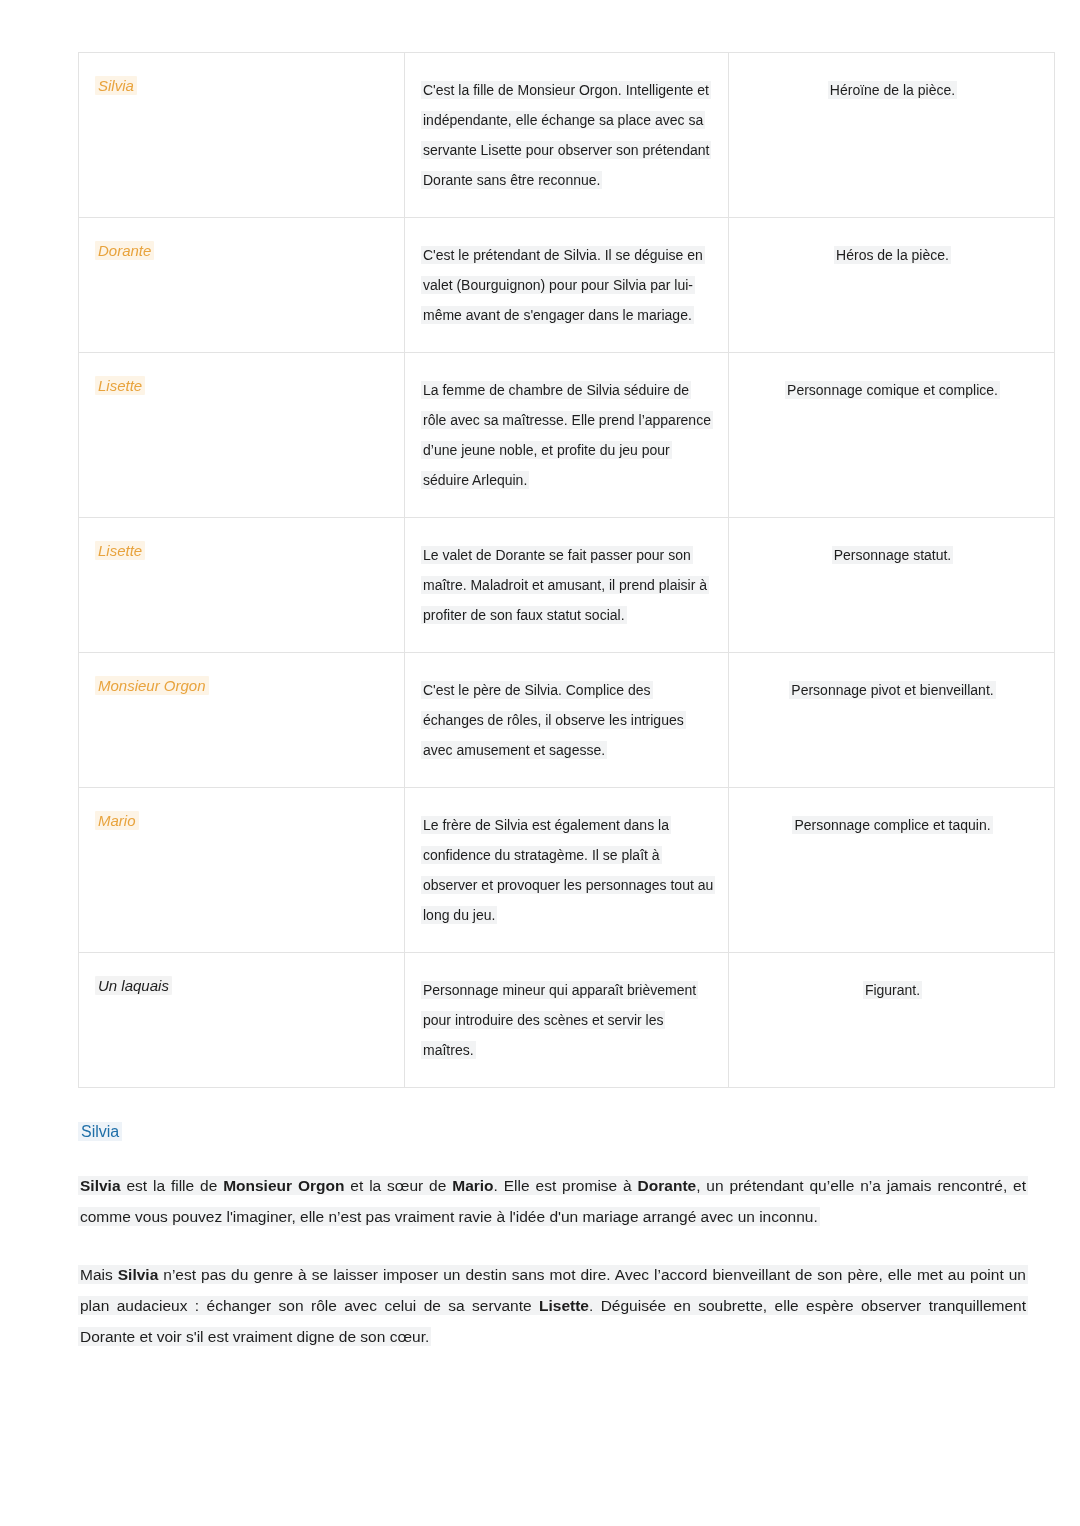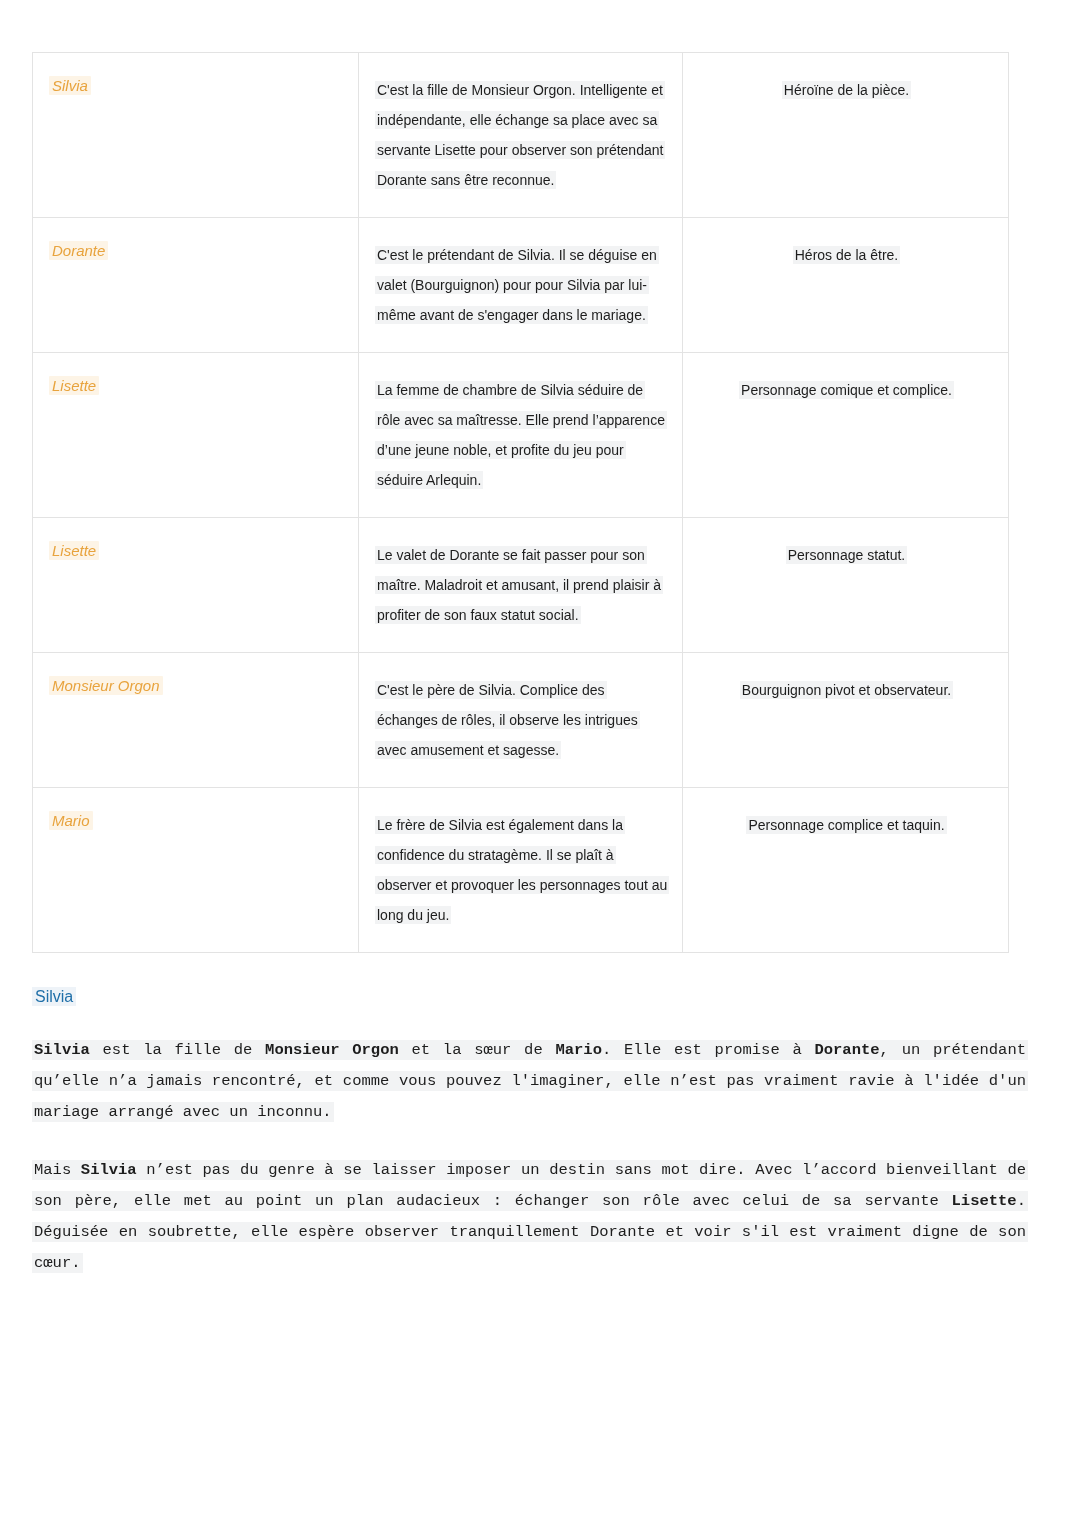--- a/index.html
+++ b/index.html
@@ -10,21 +10,21 @@
     background: #ffffff;
     font-family: "Liberation Sans", sans-serif;
     color: #1d1d1d;
     overflow: hidden;
   }
 
   .page {
     position: relative;
     width: 1080px;
     height: 1520px;
-    padding: 52px 52px 0 32px;
+    padding: 52px 52px 0 78px;
   }
 
   
   table.char-table {
     width: 976px;
     border-collapse: collapse;
     table-layout: fixed;
     border: 1px solid #e3e3e3;
   }
   table.char-table td {
@@ -83,21 +83,20 @@
     padding: 1px 3px;
   }
 
   
   .para {
     margin: 27px 0 0 0;
     font-size: 15.5px;
     line-height: 31px;
     text-align: justify;
     color: #1d1d1d;
-    font-family: Liberation Mono, monospace;
   }
   .para .hl {
     background: #f2f3f4;
     padding: 1px 2px;
     box-decoration-break: clone;
     -webkit-box-decoration-break: clone;
   }
   .para b { font-weight: 700; }
 </style>
 </head>
@@ -120,21 +119,21 @@
           <td>
             <div class="cell-text"><span class="hl">Héroïne de la pièce.</span></div>
           </td>
         </tr>
         <tr>
           <td><span class="role-name">Dorante</span></td>
           <td>
             <div class="cell-text"><span class="hl">C'est le prétendant de Silvia. Il se déguise en valet (Bourguignon) pour pour Silvia par lui-même avant de s'engager dans le mariage.</span></div>
           </td>
           <td>
-            <div class="cell-text"><span class="hl">Héros de la être.</span></div>
+            <div class="cell-text"><span class="hl">Héros de la pièce.</span></div>
           </td>
         </tr>
         <tr>
           <td><span class="role-name">Lisette</span></td>
           <td>
             <div class="cell-text"><span class="hl">La femme de chambre de Silvia séduire de rôle avec sa maîtresse. Elle prend l’apparence d’une jeune noble, et profite du jeu pour séduire Arlequin.</span></div>
           </td>
           <td>
             <div class="cell-text"><span class="hl">Personnage comique et complice.</span></div>
           </td>
@@ -147,30 +146,39 @@
           <td>
             <div class="cell-text"><span class="hl">Personnage statut.</span></div>
           </td>
         </tr>
         <tr>
           <td><span class="role-name">Monsieur Orgon</span></td>
           <td>
             <div class="cell-text"><span class="hl">C'est le père de Silvia. Complice des échanges de rôles, il observe les intrigues avec amusement et sagesse.</span></div>
           </td>
           <td>
-            <div class="cell-text"><span class="hl">Bourguignon pivot et observateur.</span></div>
+            <div class="cell-text"><span class="hl">Personnage pivot et bienveillant.</span></div>
           </td>
         </tr>
         <tr>
           <td><span class="role-name">Mario</span></td>
           <td>
             <div class="cell-text"><span class="hl">Le frère de Silvia est également dans la confidence du stratagème. Il se plaît à observer et provoquer les personnages tout au long du jeu.</span></div>
           </td>
           <td>
             <div class="cell-text"><span class="hl">Personnage complice et taquin.</span></div>
+          </td>
+        </tr>
+        <tr>
+          <td><span class="role-name plain">Un laquais</span></td>
+          <td>
+            <div class="cell-text"><span class="hl">Personnage mineur qui apparaît brièvement pour introduire des scènes et servir les maîtres.</span></div>
+          </td>
+          <td>
+            <div class="cell-text"><span class="hl">Figurant.</span></div>
           </td>
         </tr>
       </tbody>
   </table>
 
   <h3 class="section-heading">
     <span class="hl">Silvia</span>
   </h3>
 
   <div id="paragraphs">

